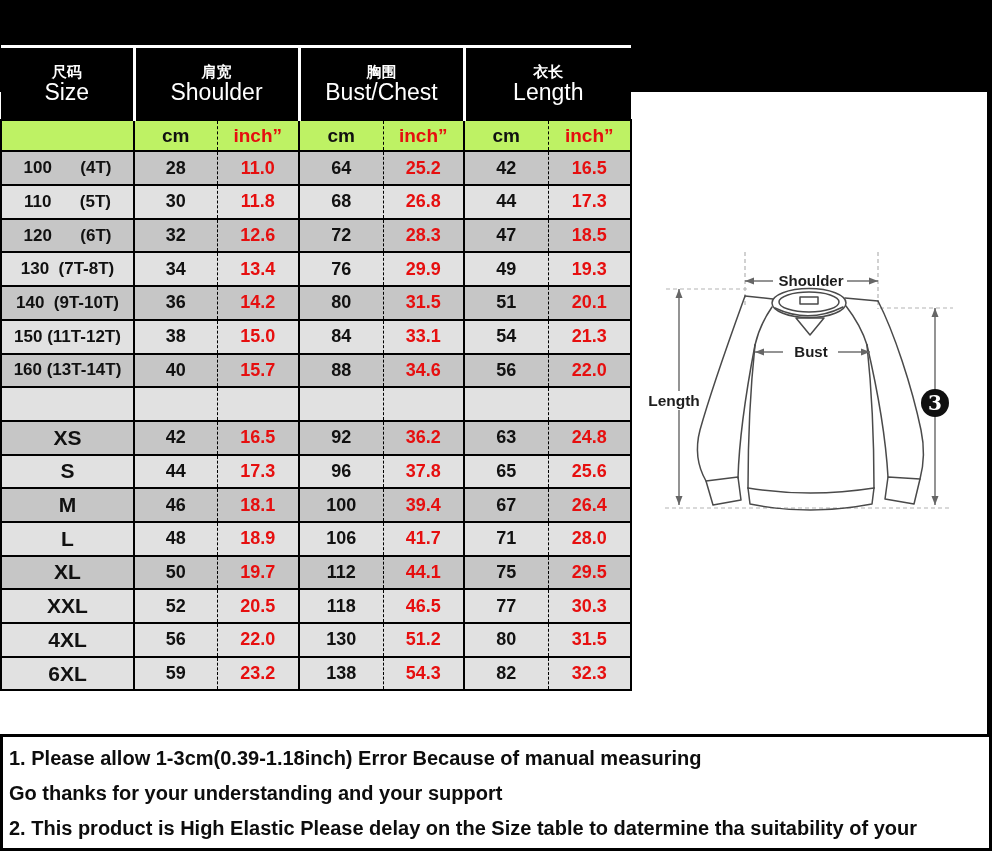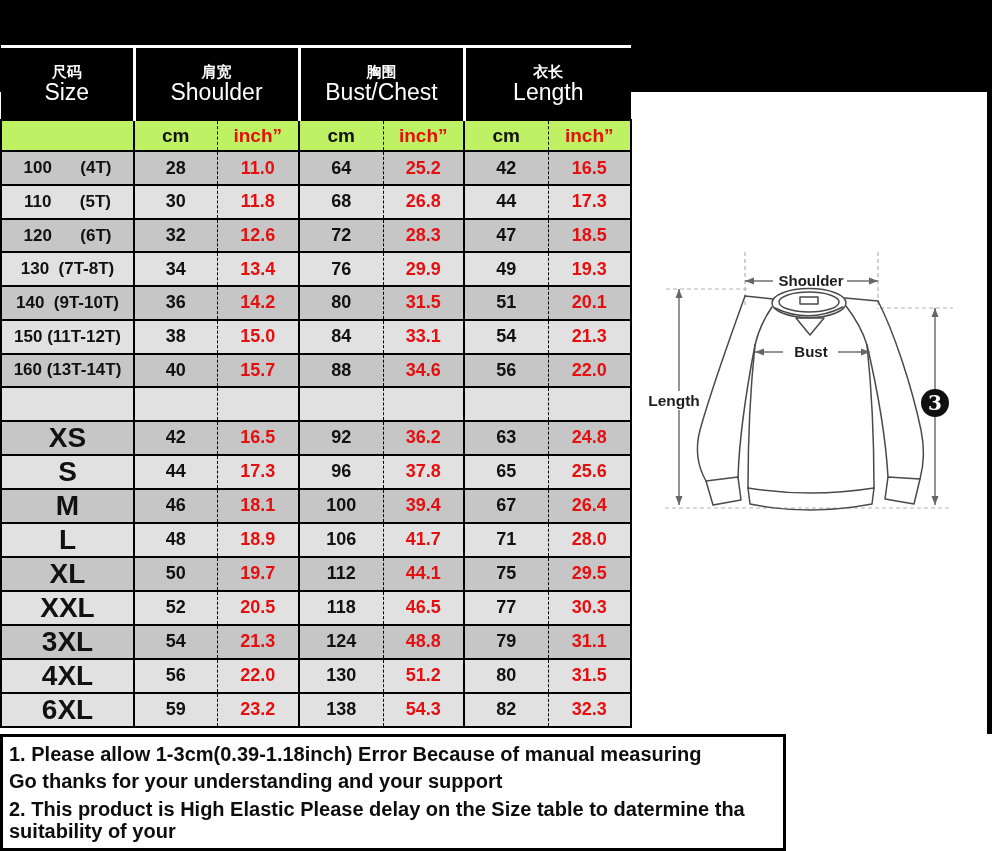--- a/index.html
+++ b/index.html
@@ -32,30 +32,30 @@
   }
   tr.units td { background:#bef264; height:31px; font-size:19px; }
   tr.units td.uin { color:#e60f0f; }
   td.dcm { border-right:1px dashed #000; }
   td.din { border-left:1px dashed #000; color:#e60f0f; }
   tbody tr { height:33.7px; }
   tbody tr.dark td { background:#c6c6c6; }
   tbody tr.light td { background:#e1e1e1; }
   td.c-size { white-space:pre; }
   tr.kid td.c-size { font-size:17px;text-align:center; }
-  tr.adult td.c-size { font-size:28px; }
+  tr.adult td.c-size { font-size:21px; }
   
   .right-panel {
     position:absolute; left:632px; top:92px; width:360px; height:642px;
     background:#fff; border-right:5px solid #000;
   }
   .diagram-label { font-weight:bold; fill:#1d1d1d; }
   
   .footer {
-    position:absolute; left:0; top:734px; width:786px; height:117px;
+    position:absolute; left:0; top:734px; width:992px; height:117px;
     background:#fff; border:3px solid #000;
     display:flex; flex-direction:column; justify-content:space-around;
     padding:3px 6px;
   }
   .footer .line { font-weight:bold; font-size:20px; color:#0d0d0d; line-height:1.1; }
 </style>
 </head>
 <body>
 
 <div id="stage">
@@ -222,29 +222,20 @@
     </tr>
         <tr class="light adult">
       <td class="c-size">XXL</td>
       <td class="dcm">52</td>
       <td class="din">20.5</td>
       <td class="dcm">118</td>
       <td class="din">46.5</td>
       <td class="dcm">77</td>
       <td class="din">30.3</td>
     </tr>
-        <tr class="dark adult">
-      <td class="c-size">3XL</td>
-      <td class="dcm">54</td>
-      <td class="din">21.3</td>
-      <td class="dcm">124</td>
-      <td class="din">48.8</td>
-      <td class="dcm">79</td>
-      <td class="din">31.1</td>
-    </tr>
         <tr class="light adult">
       <td class="c-size">4XL</td>
       <td class="dcm">56</td>
       <td class="din">22.0</td>
       <td class="dcm">130</td>
       <td class="din">51.2</td>
       <td class="dcm">80</td>
       <td class="din">31.5</td>
     </tr>
         <tr class="light adult">

